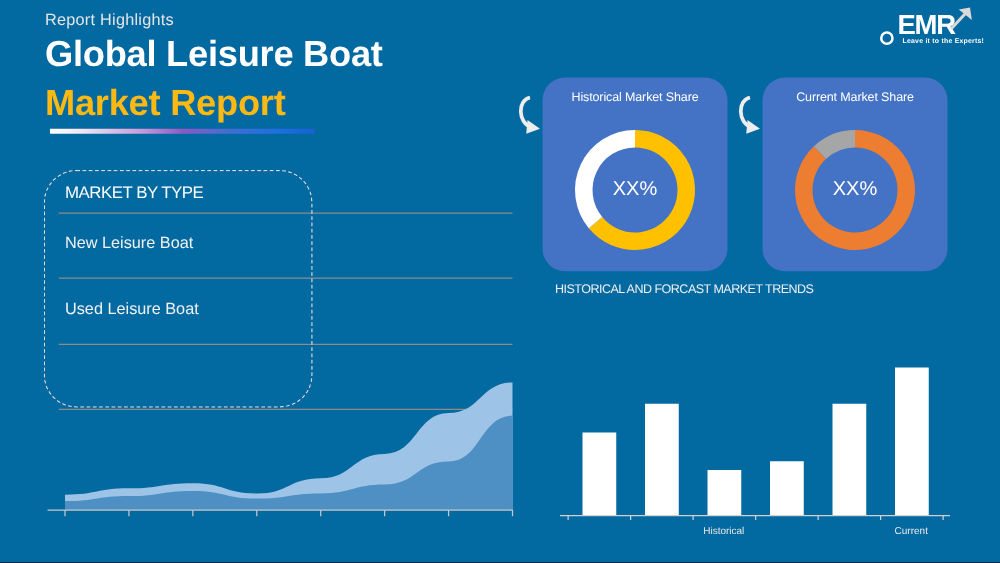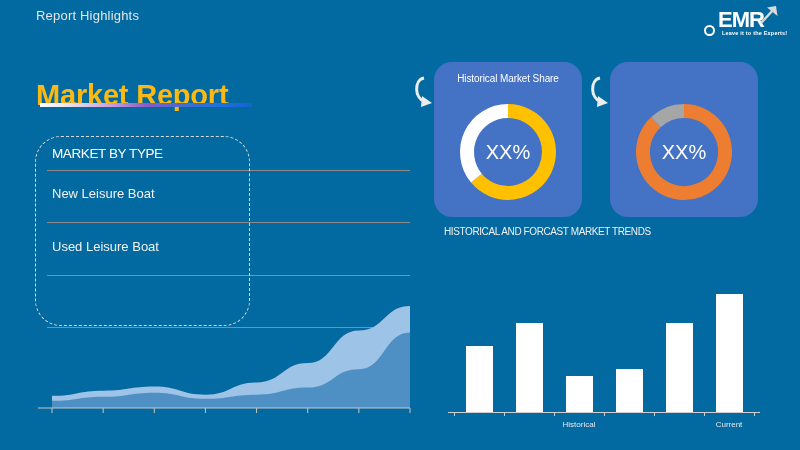--- a/index.html
+++ b/index.html
@@ -39,21 +39,20 @@
   }
   .title-2 {
     position: absolute;
     left: 36px;
     top: 67px;
     font-size: 29px;
     font-weight: bold;
     color: #FDB913;
     letter-spacing: -0.2px;
     white-space: nowrap;
-    margin-top: 12px;
   }
   .title-rule {
     position: absolute;
     left: 40px;
     top: 103px;
     width: 212px;
     height: 4px;
     background: linear-gradient(90deg,
         #ffffff 0%, #efe6f2 12%, #c89ddb 34%,
         #8a5bc4 50%, #3f6fd0 68%, #1f6fe0 86%, #1663cf 100%);
@@ -183,21 +182,21 @@
   }
   .donut-label {
     position: absolute;
     left: 0;
     top: 0;
     width: 112px;
     height: 112px;
     display: flex;
     align-items: center;
     justify-content: center;
-    font-size: 20px;
+    font-size: 16px;
     color: #ffffff;
   }
   .card-arrow {
     position: absolute;
     top: 72px;
     width: 34px;
     height: 40px;
   }
   .card-arrow.a0 { left: 414px; }
   .card-arrow.a1 { left: 590px; }
@@ -260,20 +259,21 @@
     color: #f5f5f5;
     letter-spacing: -0.1px;
   }
 </style>
 </head>
 <body>
 
 <div id="page">
 
   <div class="eyebrow">Report Highlights</div>
+  <div class="title-1">Global Leisure Boat</div>
   <div class="title-2">Market Report</div>
   <div class="title-rule"></div>
 
   <div class="logo">
     <div class="logo-dot"></div>
     <div class="logo-word">EMR</div>
     <div class="logo-tag">Leave it to the Experts!</div>
     <svg class="logo-arrow" width="22" height="22" viewBox="0 0 22 22">
       <path d="M3 19 L16 5" stroke="#d9d9d9" stroke-width="2.4" fill="none"></path>
       <path d="M18 2 L19.5 12 L9 3.5 Z" fill="#d9d9d9"></path>
@@ -326,20 +326,21 @@
         <g id="donut0">
             <path d="M56,15 A41,41 0 1 1 24.408957046192644,82.13438357969628" stroke="#FFC000" stroke-width="14" fill="none"></path>
             <path d="M24.408957046192644,82.13438357969628 A41,41 0 0 1 55.99999999999999,15" stroke="#FFFFFF" stroke-width="14" fill="none"></path>
           </g>
       </svg>
       <div class="donut-label">XX%</div>
     </div>
   </div>
 
   <div class="card c1">
+    <div class="card-title">Current Market Share</div>
     <div class="donut-wrap">
       <svg width="112" height="112" viewBox="0 0 112 112">
         <g id="donut1">
             <path d="M56,15 A41,41 0 1 1 27.933568656923754,26.112286275722134" stroke="#ED7D31" stroke-width="14" fill="none"></path>
             <path d="M27.933568656923754,26.112286275722134 A41,41 0 0 1 55.99999999999999,15" stroke="#A6A6A6" stroke-width="14" fill="none"></path>
           </g>
       </svg>
       <div class="donut-label">XX%</div>
     </div>
   </div>

